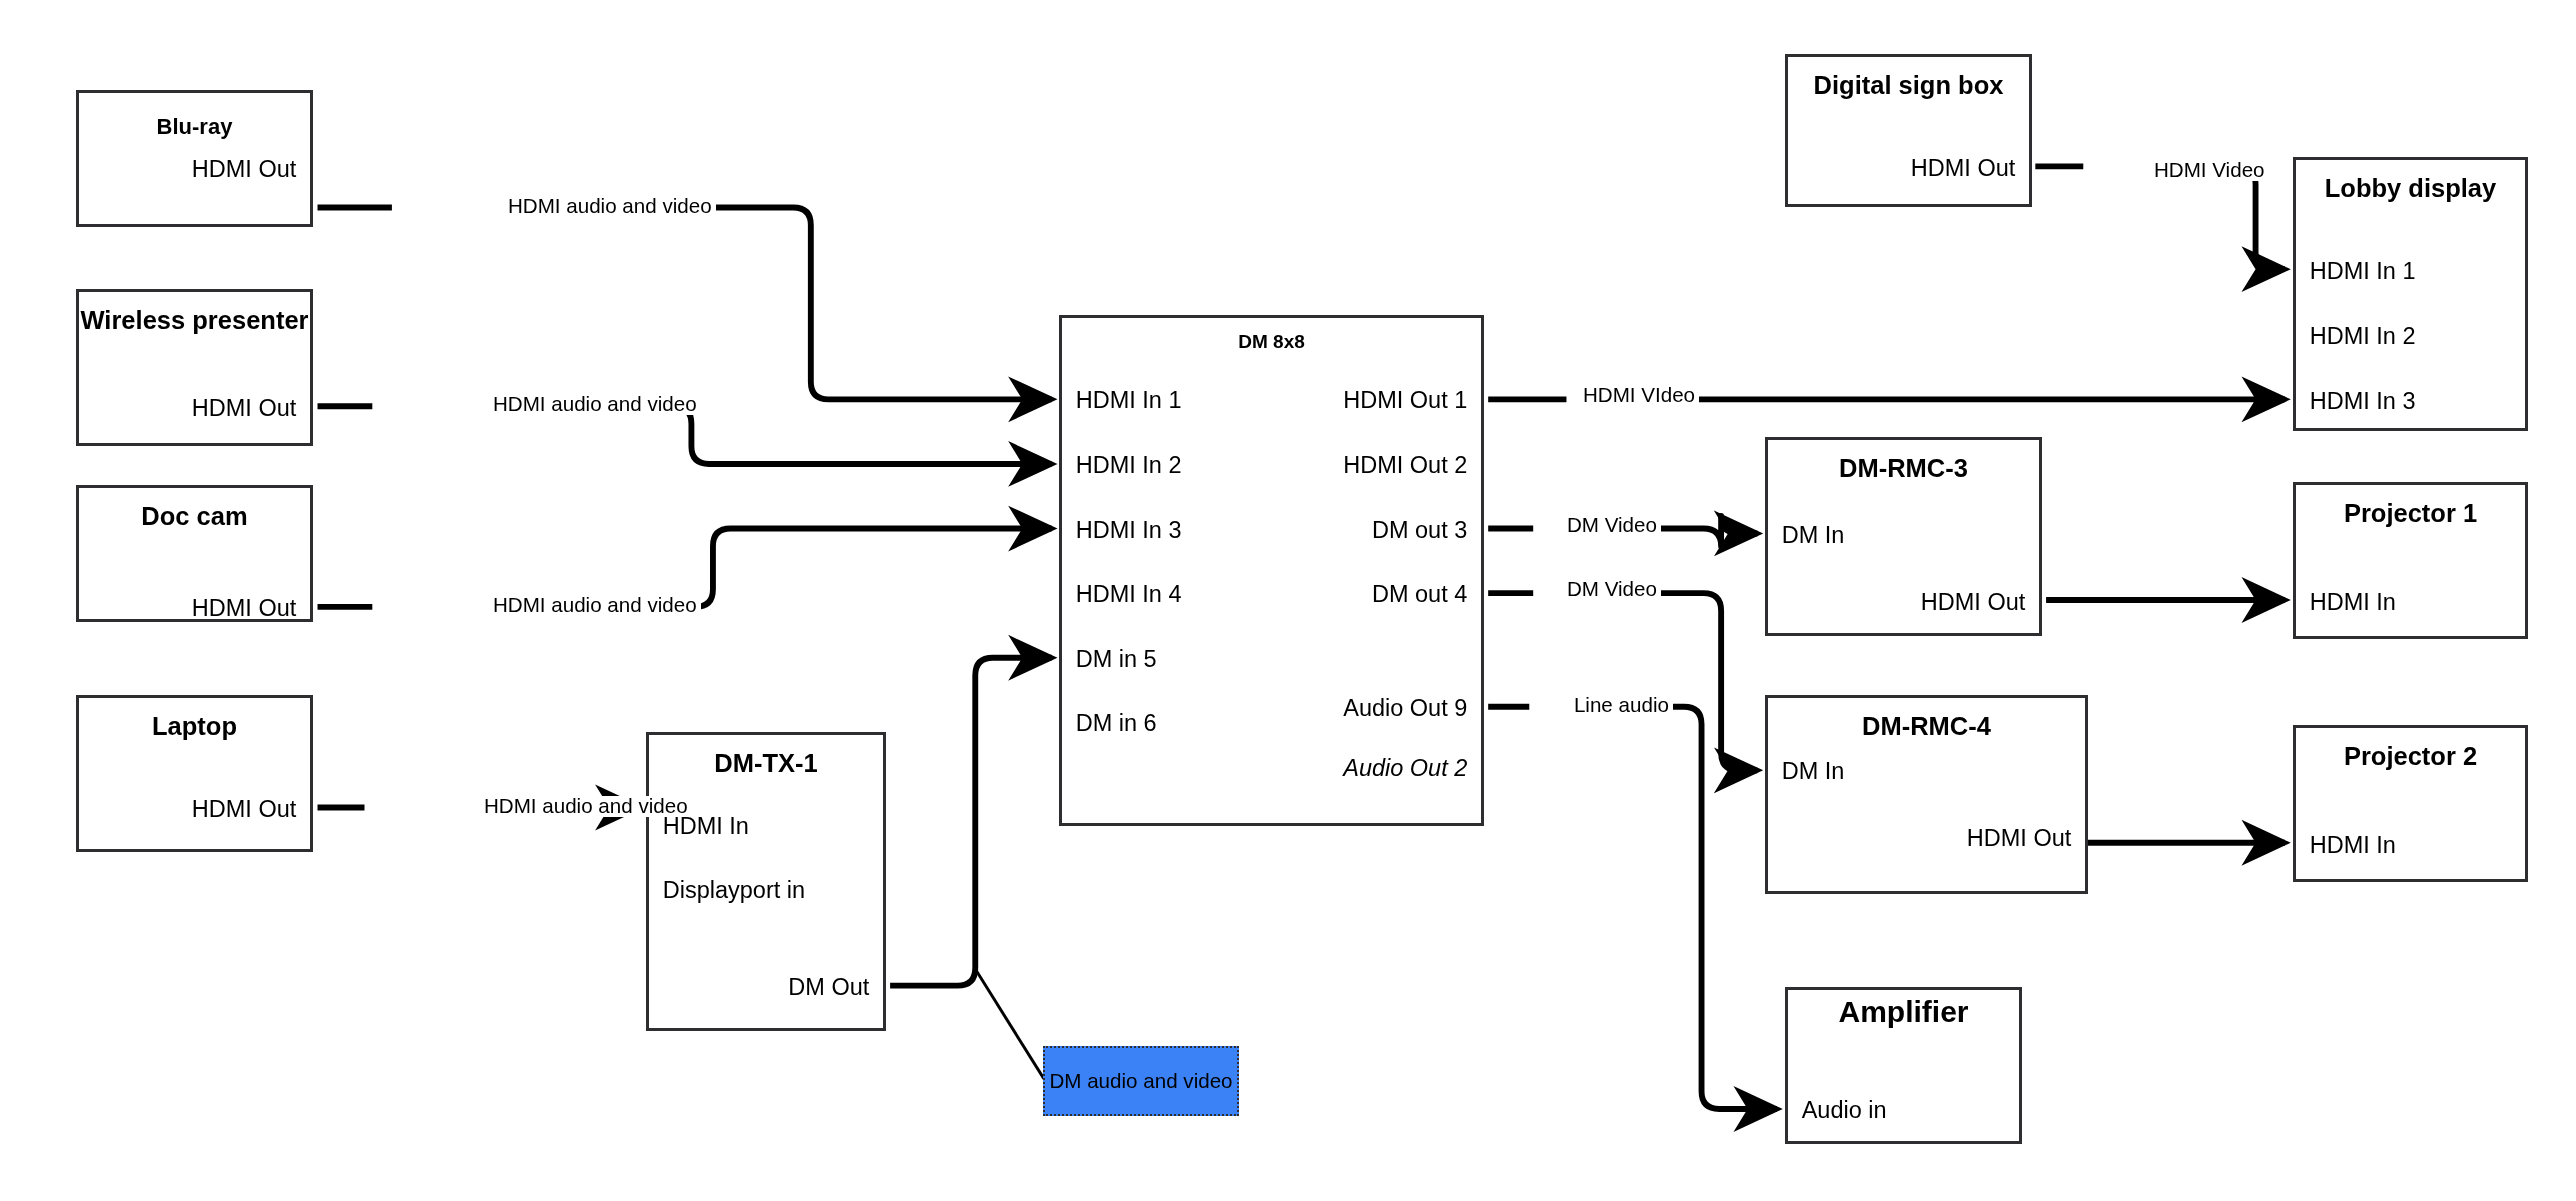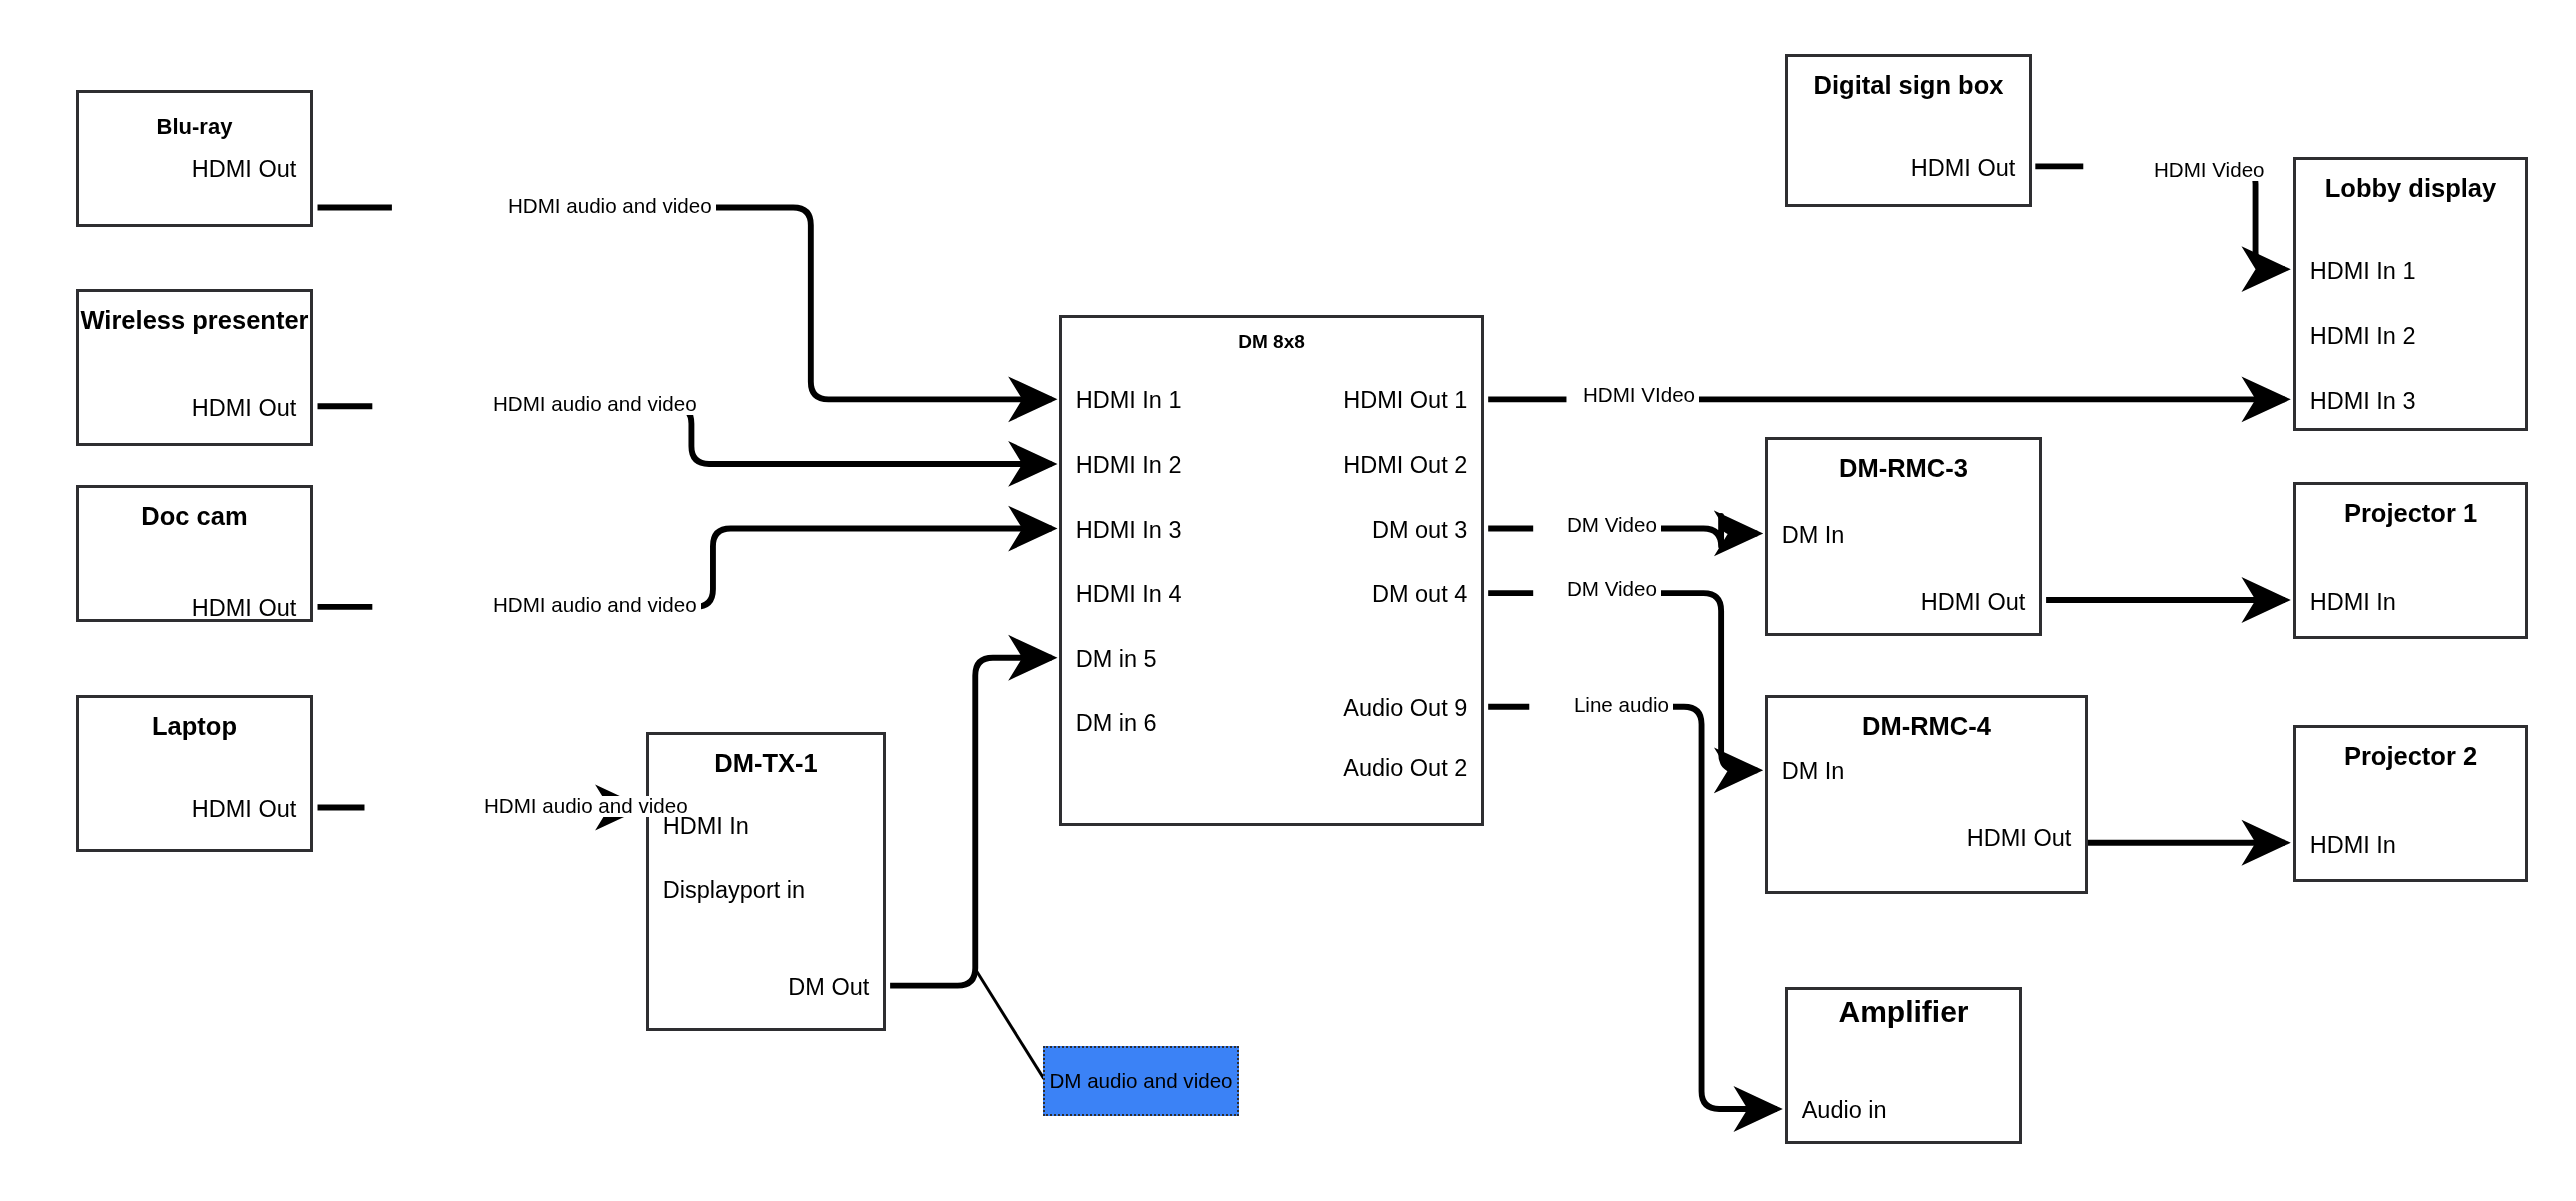--- a/index.html
+++ b/index.html
@@ -128,21 +128,21 @@
         <div class="port left" style="font-size: 23.5px; top: 136px; left: 13.7px;">HDMI In 2</div>
         <div class="port left" style="font-size: 23.5px; top: 201px; left: 13.7px;">HDMI In 3</div>
         <div class="port left" style="font-size: 23.5px; top: 265px; left: 13.7px;">HDMI In 4</div>
         <div class="port left" style="font-size: 23.5px; top: 330px; left: 13.7px;">DM in 5</div>
         <div class="port left" style="font-size: 23.5px; top: 394px; left: 13.7px;">DM in 6</div>
         <div class="port right" style="font-size: 23.5px; top: 71px; right: 13.7px;">HDMI Out 1</div>
         <div class="port right" style="font-size: 23.5px; top: 136px; right: 13.7px;">HDMI Out 2</div>
         <div class="port right" style="font-size: 23.5px; top: 201px; right: 13.7px;">DM out 3</div>
         <div class="port right" style="font-size: 23.5px; top: 265px; right: 13.7px;">DM out 4</div>
         <div class="port right" style="font-size: 23.5px; top: 379px; right: 13.7px;">Audio Out 9</div>
-        <div class="port right" style="font-size: 23.5px; top: 439px; right: 13.7px;">Audio Out 2</div>
+        <div class="port right" style="font-size: 23.5px; top: 439px; right: 13.7px; font-style: italic;">Audio Out 2</div>
       </div>
       <div class="box" style="left: 1785px; top: 54px; width: 247px; height: 153px;">
         <div class="title" style="top: 13.7px; font-size: 25.5px;">Digital sign box</div>
         <div class="port right" style="font-size: 23.5px; top: 100px; right: 13.7px;">HDMI Out</div>
       </div>
       <div class="box" style="left: 2293px; top: 157px; width: 235px; height: 274px;">
         <div class="title" style="top: 13.7px; font-size: 25.5px;">Lobby display</div>
         <div class="port left" style="font-size: 23.5px; top: 100px; left: 13.7px;">HDMI In 1</div>
         <div class="port left" style="font-size: 23.5px; top: 165px; left: 13.7px;">HDMI In 2</div>
         <div class="port left" style="font-size: 23.5px; top: 230px; left: 13.7px;">HDMI In 3</div>

